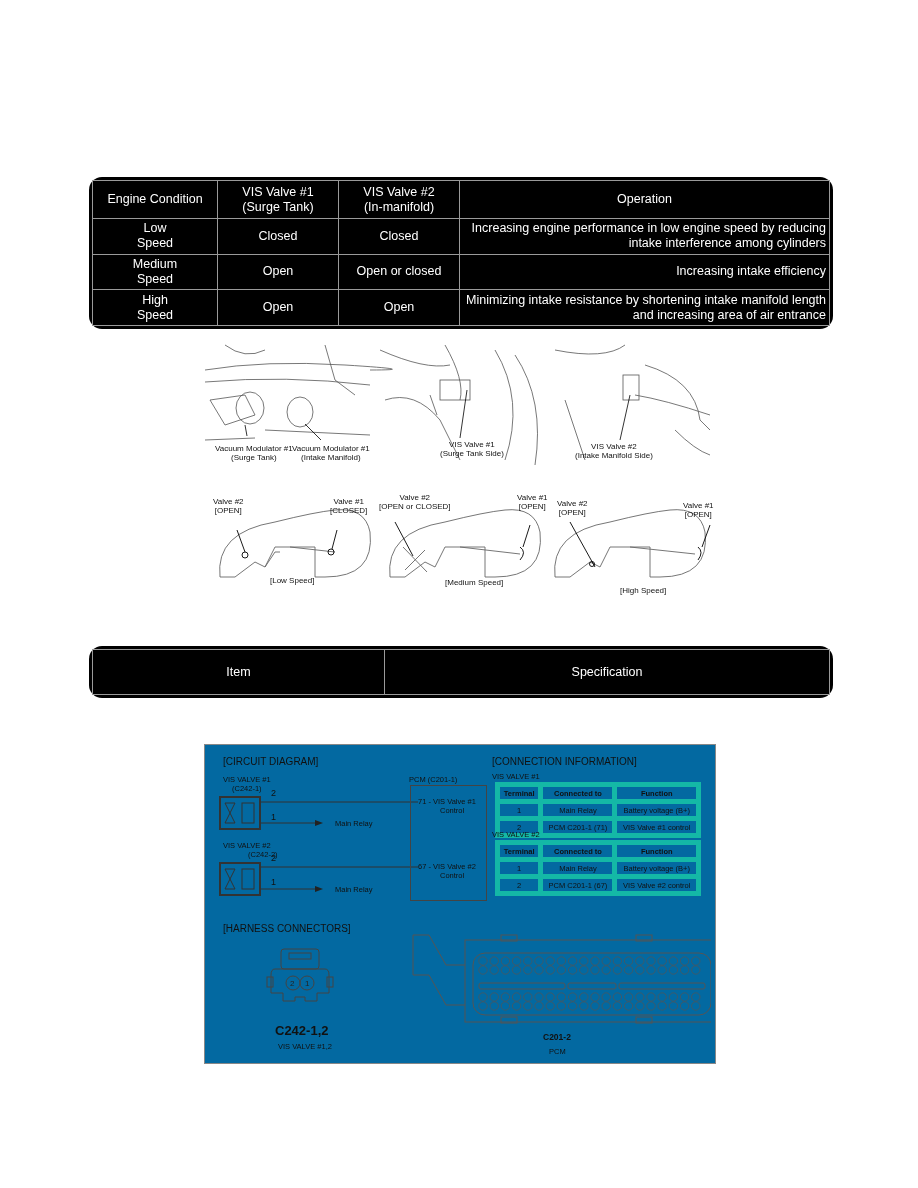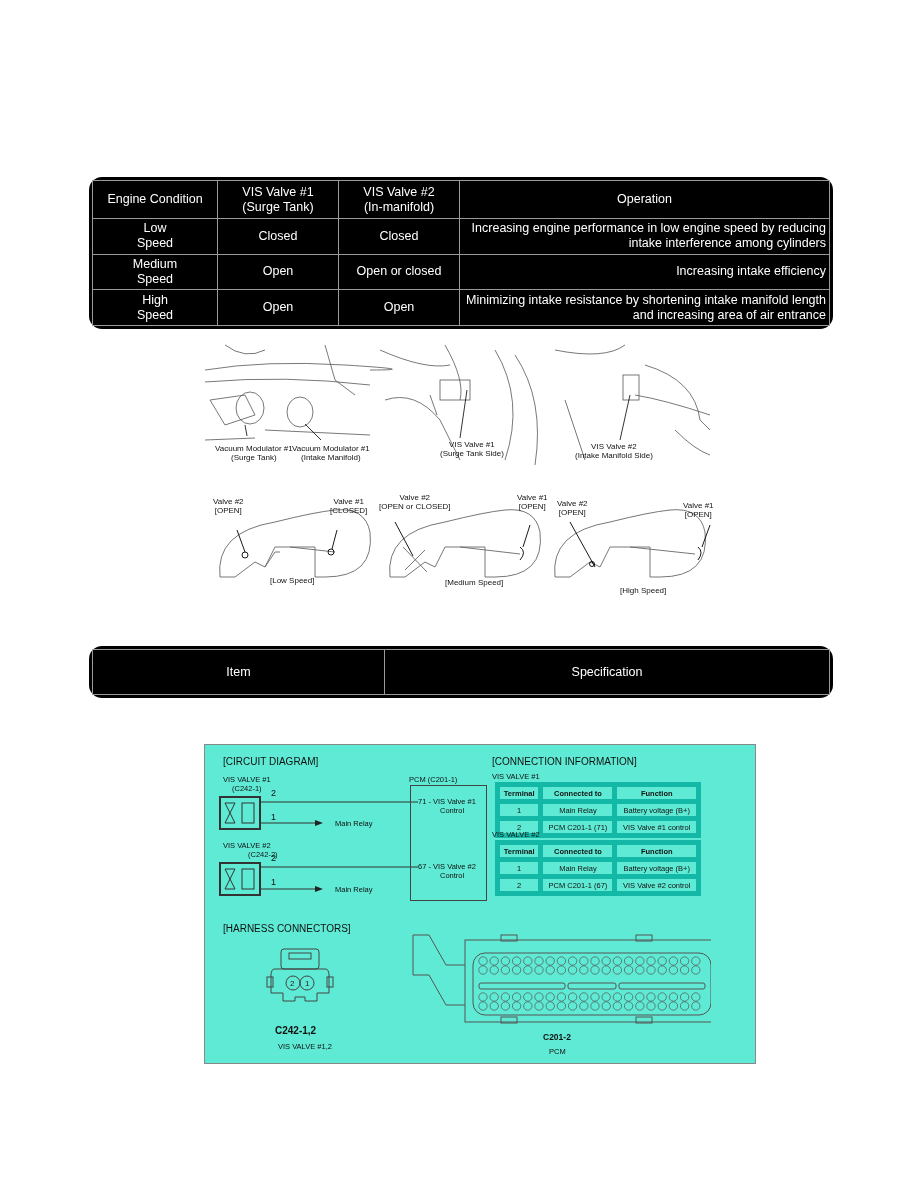--- a/index.html
+++ b/index.html
@@ -13,21 +13,21 @@
   .blk-table .l { text-align:right; }
 
   #vis-table { left:89px; top:177px; width:738px; height:146px; }
   #spec-table { left:89px; top:646px; width:738px; height:46px; }
 
   
   .illus { position:absolute; background:#fff; }
   .cap { position:absolute; font-size:8px; line-height:9px; text-align:center; color:#111; white-space:nowrap; }
 
   
-  #circuit { position:absolute; left:204px; top:744px; width:510px; height:318px; border:1px solid #888; background:#5eead4;padding-left:40px; }
+  #circuit { position:absolute; left:204px; top:744px; width:510px; height:318px; border:1px solid #888; background:#0369a1; }
   .sec-title { position:absolute; font-size:10px; color:#111; white-space:nowrap; }
   .small { position:absolute; font-size:7.5px; color:#111; white-space:nowrap; line-height:9px; }
   .conn-table { position:absolute; border-collapse:collapse; font-size:7.5px; color:#111; }
   .conn-table th, .conn-table td { border:5px solid #14b8a6; text-align:center; padding:0 2px; height:12px; }
   .conn-table th { font-weight:bold; }
 </style>
 </head>
 <body>
 
 <div id="vis-table" class="blk-wrap">
@@ -249,21 +249,21 @@
         <rect x="24" y="18" width="22" height="6"></rect>
       <path d="M10 34 L60 34 Q64 34 64 40 L64 58 L52 58 L52 66 L40 66 L40 62 L30 62 L30 66 L18 66 L18 58 L6 58 L6 40 Q6 34 10 34 Z"></path>
       <rect x="2" y="42" width="6" height="10"></rect>
         <rect x="62" y="42" width="6" height="10"></rect>
       <circle cx="28" cy="48" r="7"></circle>
         <circle cx="42" cy="48" r="7"></circle>
     </g>
     <text x="25" y="51" font-size="8" fill="#222" font-family="Liberation Sans, sans-serif">2</text>
     <text x="40" y="51" font-size="8" fill="#222" font-family="Liberation Sans, sans-serif">1</text>
   </svg>
-  <div class="small" style="left:70px;top:281px;font-weight:bold;font-size:10px;">C242-1,2</div>
+  <div class="small" style="left:70px;top:281px;font-weight:bold;font-size:13px;">C242-1,2</div>
   <div class="small" style="left:73px;top:297px;">VIS VALVE #1,2</div>
 
   <svg style="position:absolute;left:206px;top:180px;" width="300" height="110">
     <g stroke="#555" fill="none" stroke-width="1">
       <path d="M2 10 L18 10 L35 40 L54 40 M2 50 L18 50 L35 80 L54 80 M2 10 L2 50"></path>
       <rect x="54" y="15" width="250" height="82"></rect>
       <rect x="62" y="28" width="238" height="62" rx="12"></rect>
       <rect x="90" y="10" width="16" height="6"></rect>
         <rect x="225" y="10" width="16" height="6"></rect>
       <rect x="90" y="92" width="16" height="6"></rect>

